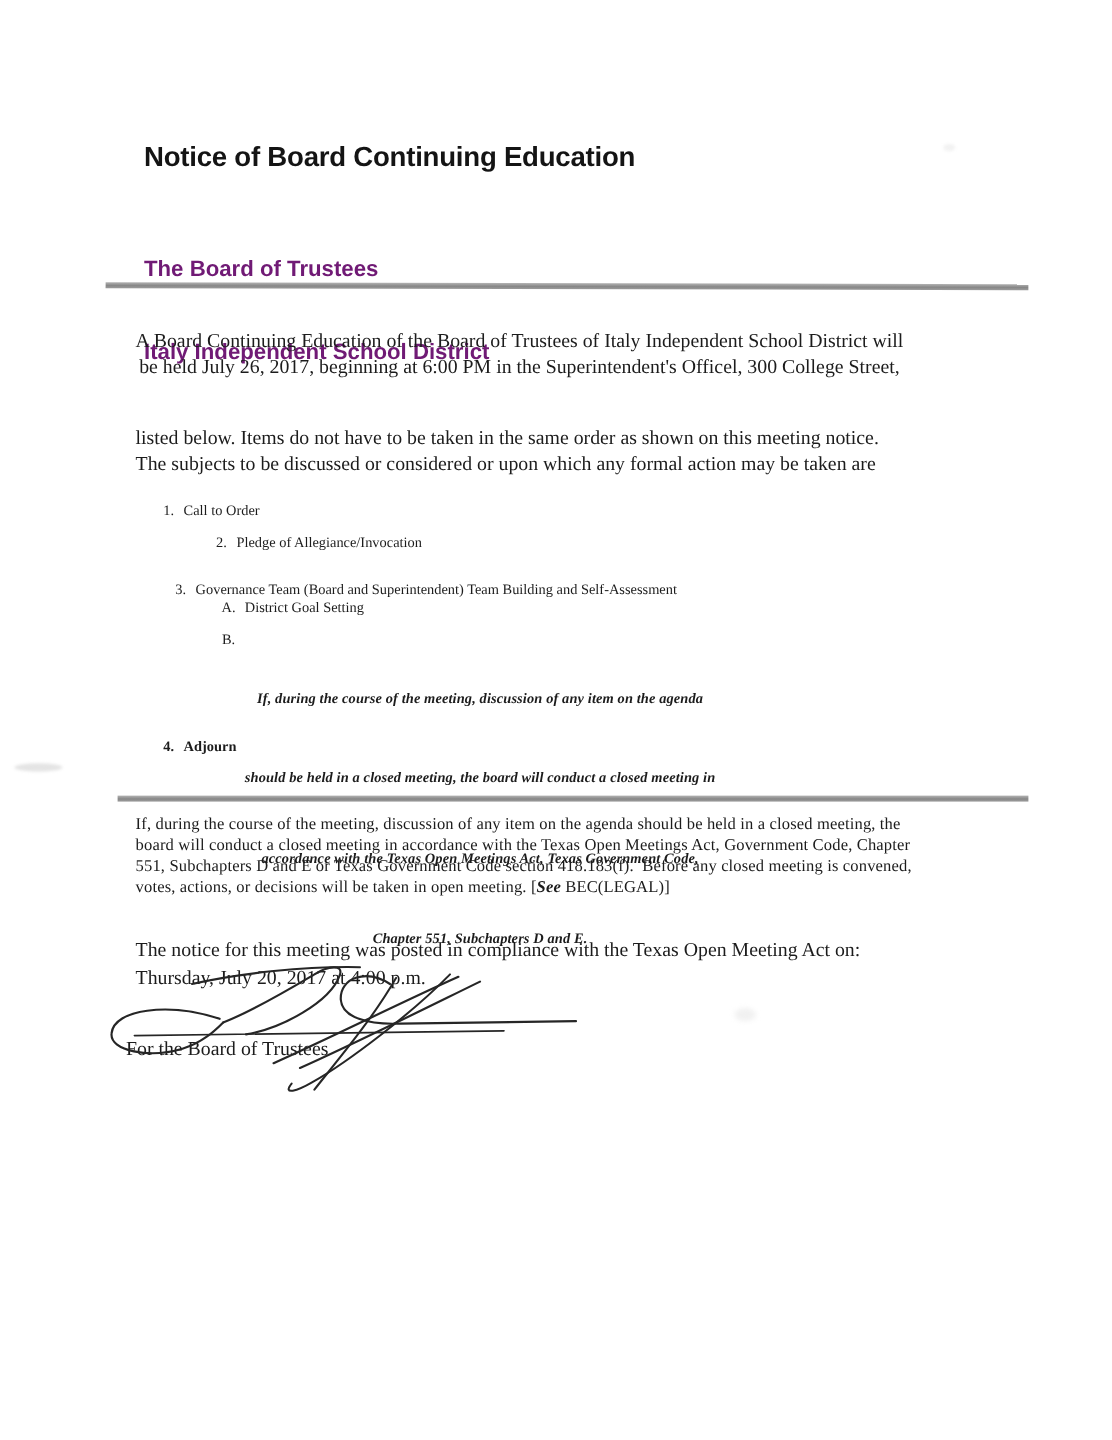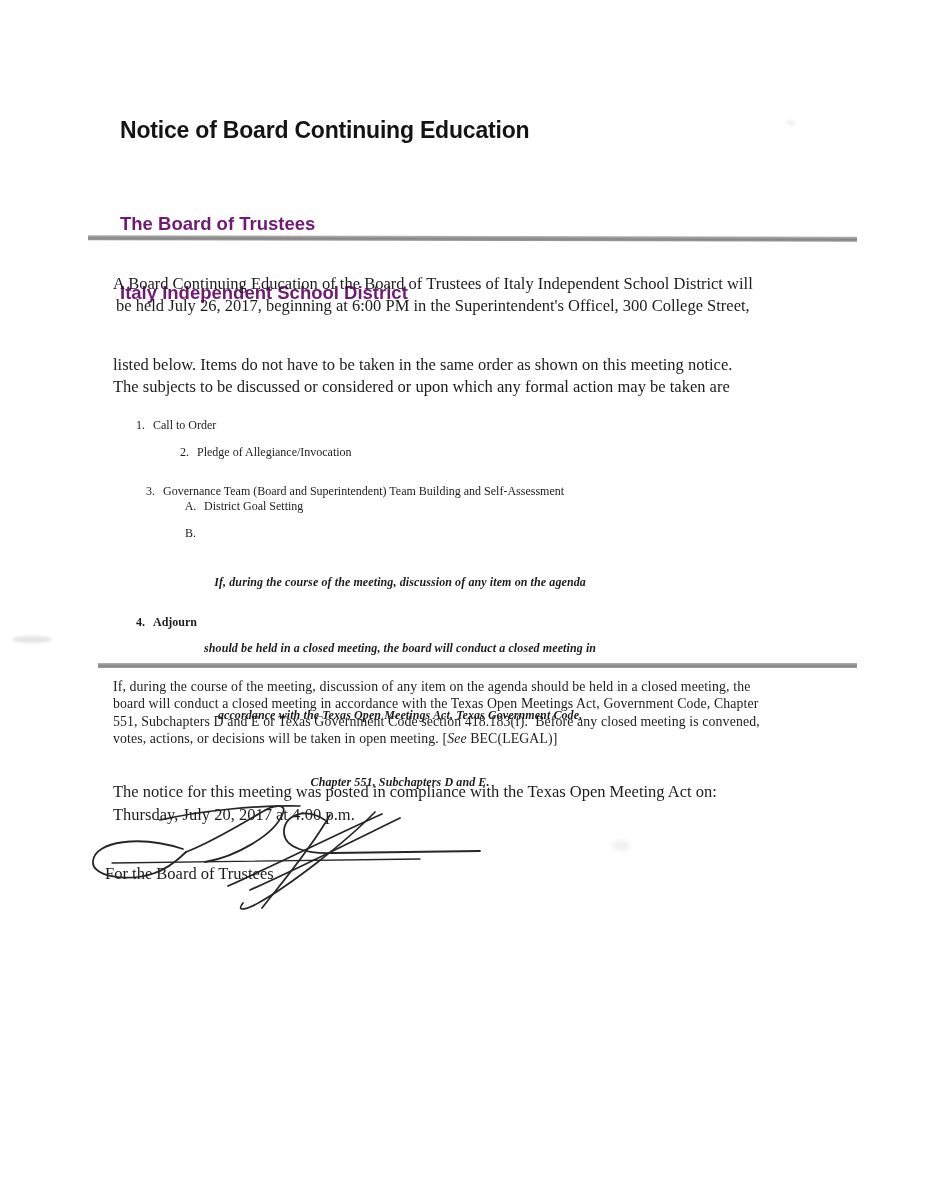--- a/index.html
+++ b/index.html
@@ -43,21 +43,21 @@
   .ai-A .marker, .ai-B .marker { min-width: 27px; }
   .ai-B .b-lines { font-weight: 700; font-style: italic; line-height: 22.3px; letter-spacing: 0.1px; }
   .legal {
     position: absolute; left: 113px; top: 678px;
     font-size: 13.8px; line-height: 17.3px; letter-spacing: 0.12px;
   }
   .legal .line { white-space: pre; }
   .posting { position: absolute; left: 113px; top: 780px; font-size: 16.5px; line-height: 23px; }
   .posting .line { white-space: pre; }
   .signoff { position: absolute; left: 105px; top: 864px; font-size: 16.5px; white-space: pre; }
-  .italic { font-style: italic; }
+  .italic { font-style: italic; font-weight: bold; }
   .signature { position: absolute; left: 85px; top: 795px; pointer-events: none; }
   .signature path { fill: none; stroke: #262626; stroke-linecap: round; stroke-linejoin: round; }
   .smudge { position: absolute; border-radius: 50%; }
   .smudge-left { left: 12px; top: 636px; width: 40px; height: 7px; background: #e4e4e4; filter: blur(1.5px); }
   .smudge-right { left: 612px; top: 840px; width: 18px; height: 11px; background: #f1f1f1; filter: blur(2px); }
   .smudge-top { left: 786px; top: 120px; width: 10px; height: 6px; background: #f2f2f2; filter: blur(1.5px); }
 </style>
 </head>
 <body>
 

